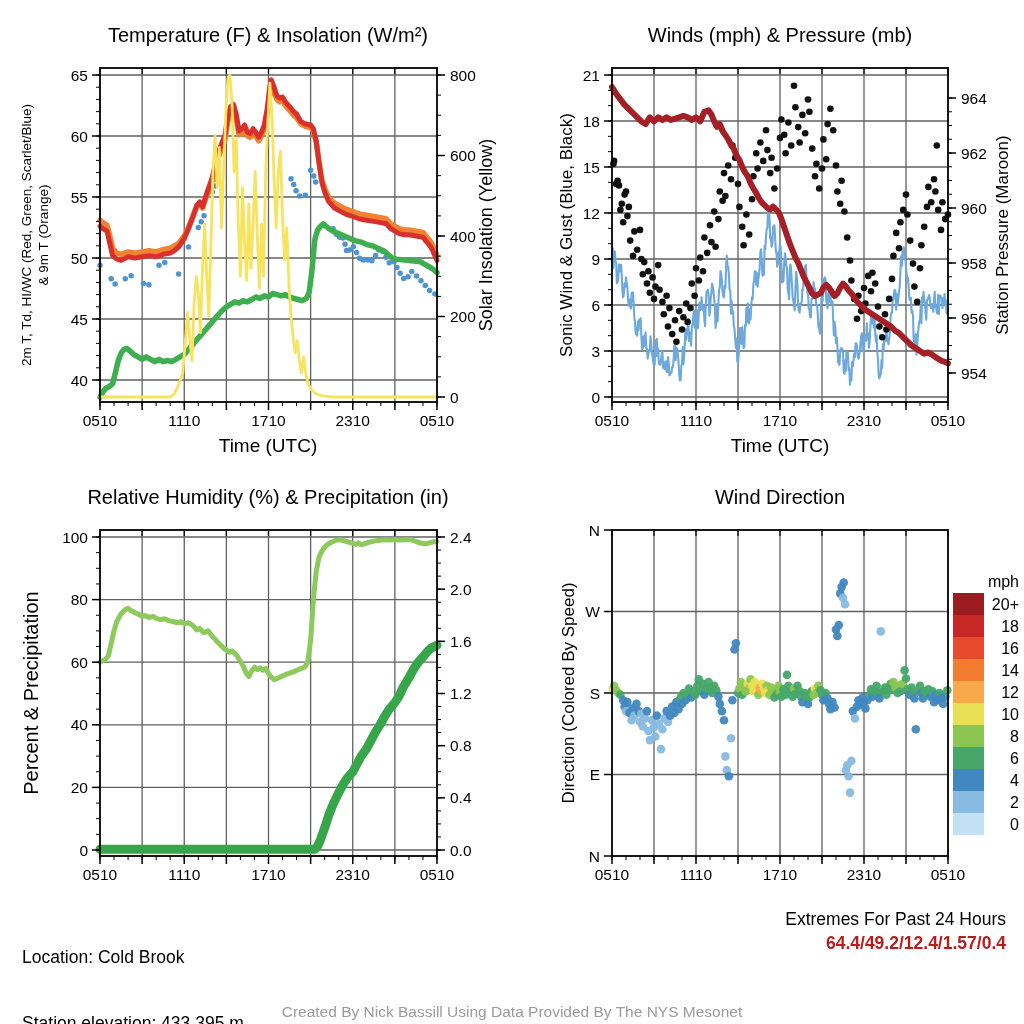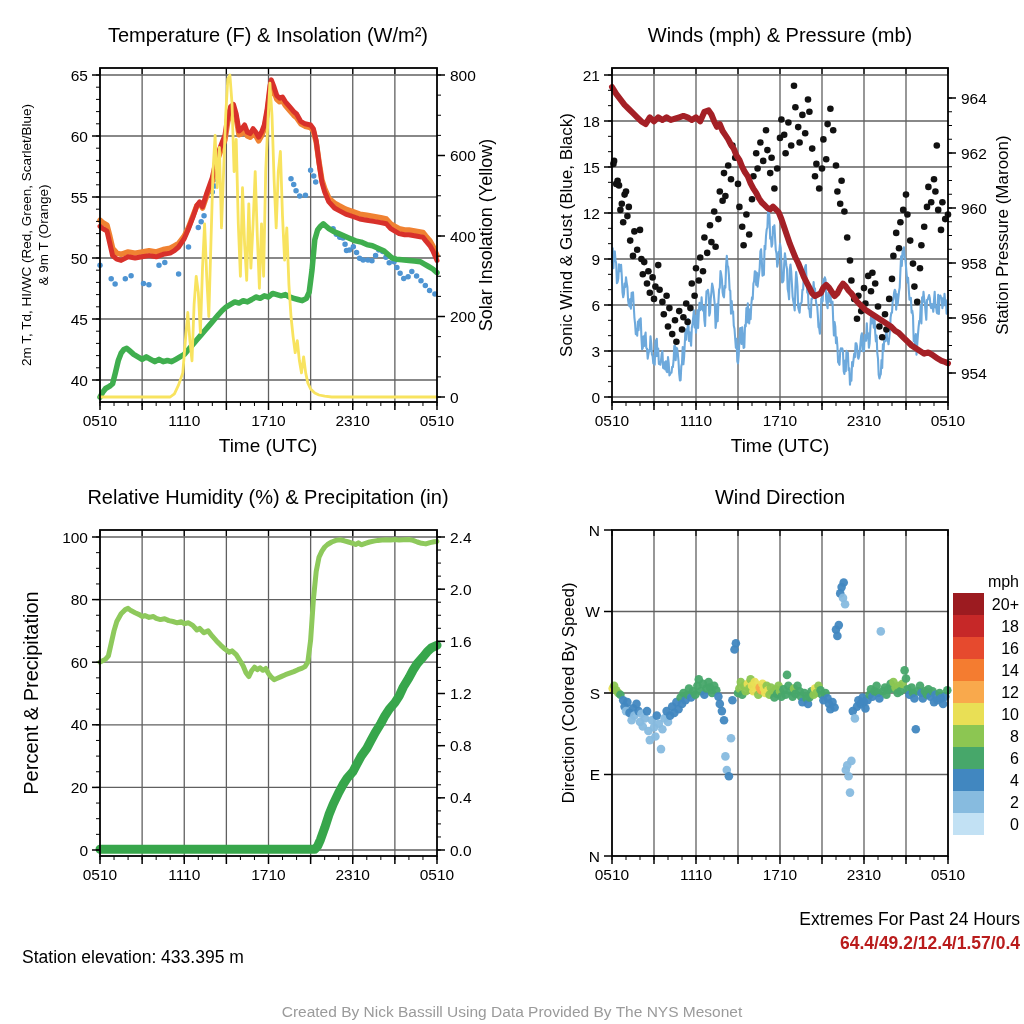--- a/index.html
+++ b/index.html
@@ -9,21 +9,21 @@
   #svg-wind{left:512px;top:0;}
   #svg-rh{left:0;top:470px;}
   #svg-dir{left:512px;top:470px;}
   .chart-title{font-size:20px;fill:#000;}
   .axis-title{font-size:19px;fill:#000;}
   .ylab-small{font-size:13.5px;fill:#000;}
   .ylab-med{font-size:17px;fill:#000;}
   .ylab-big{font-size:20px;fill:#000;}
   .ylab-right{font-size:18px;fill:#000;}
   #footer-left{position:absolute;left:22px;top:901px;font-size:17.5px;line-height:22.3px;white-space:pre;}
-  #footer-right{position:absolute;right:4px;top:907px;font-size:17.5px;line-height:24.3px;text-align:right;}
+  #footer-right{position:absolute;right:18px;top:907px;font-size:17.5px;line-height:24.3px;text-align:right;}
   #footer-right .extremes-values{color:#b91c1c;font-weight:bold;}
   #credit{position:absolute;left:0;top:1003px;width:1024px;text-align:center;font-size:15.5px;color:#9b9b9b;}
   .fline{display:block;}
 </style>
 </head>
 <body>
 
 <svg id="svg-temp" class="chart-svg" width="512" height="470" viewBox="0 0 512 470">
   <text class="chart-title" x="268" y="42" text-anchor="middle">Temperature (F) &amp; Insolation (W/m²)</text>
   <text class="ylab-small" transform="rotate(-90 31 235)" x="31" y="235" text-anchor="middle">2m T, Td, HI/WC (Red, Green, Scarlet/Blue)</text>
@@ -941,20 +941,21 @@
         <rect x="441" y="321" width="31" height="22" fill="#87bbdf"></rect>
         <text x="507" y="337.5" text-anchor="end" font-size="16">2</text>
         <rect x="441" y="343" width="31" height="22" fill="#c2e1f4"></rect>
         <text x="507" y="359.5" text-anchor="end" font-size="16">0</text>
       </g>
       <rect x="100" y="60" width="336" height="326" fill="none" stroke="#000" stroke-width="1.8"></rect>
     </g>
 </svg>
 
 <div id="footer-left">
+  <span class="fline">Location: Cold Brook</span>
   <span class="fline">Station elevation: 433.395 m</span>
   
   
   
 </div>
 
 <div id="footer-right">
   <span class="fline">Extremes For Past 24 Hours</span>
   <span class="fline extremes-values">64.4/49.2/12.4/1.57/0.4</span>
 </div>

